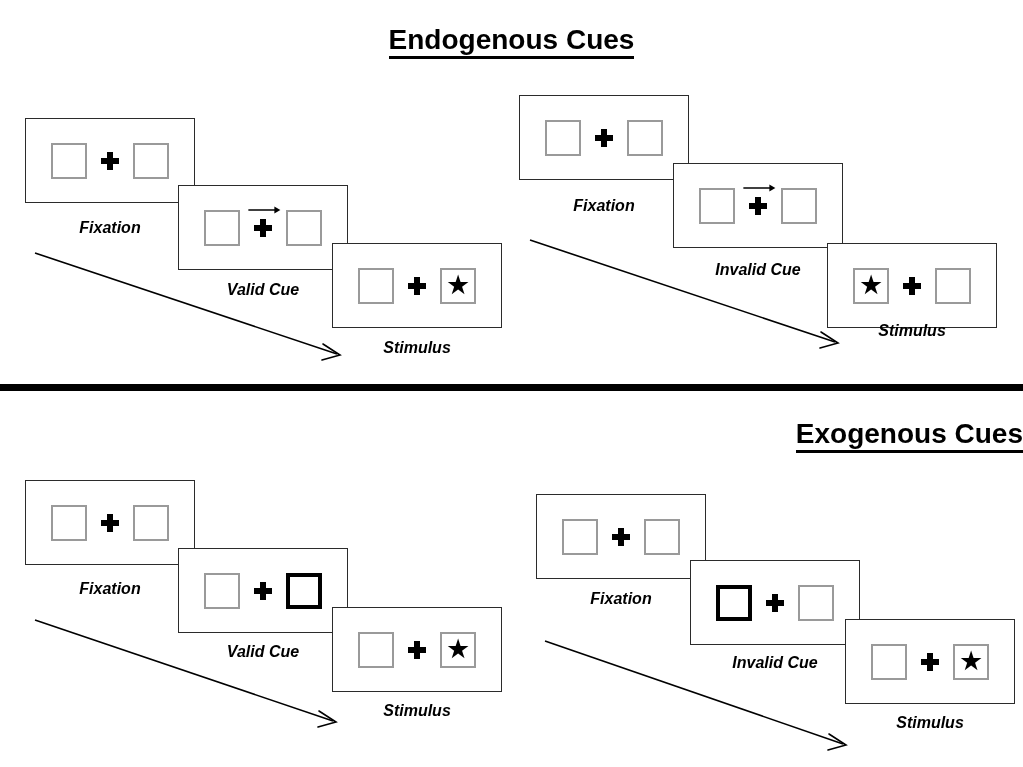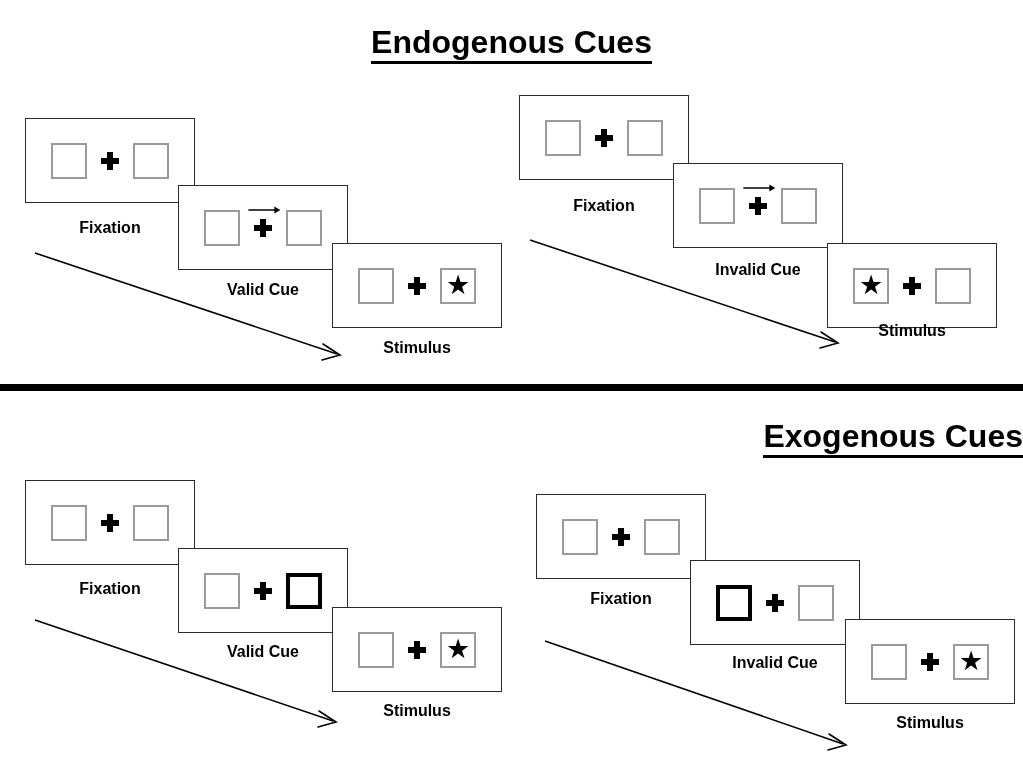--- a/index.html
+++ b/index.html
@@ -11,21 +11,21 @@
     overflow:hidden;
   }
   .stage{position:absolute;left:0;top:0;width:1023px;height:767px;}
 
   
   .section-title{
     position:absolute;
     width:1023px;
     text-align:center;
     font-weight:bold;
-    font-size:32px;
+    font-size:28px;
     color:#000;
     letter-spacing:0px;
   }
   .section-title span{
     border-bottom:3px solid #000;
     padding-bottom:1px;
   }
 
   
   .divider{
@@ -103,20 +103,21 @@
   }
 
   
   .stage-label{
     position:absolute;
     font-weight:bold;
     font-size:16px;
     color:#000;
     white-space:nowrap;
     text-align:center;
+    font-style:italic;
   }
 
   
   .timeline{
     position:absolute;
     left:0;top:0;
     width:1023px;height:767px;
     pointer-events:none;
   }
 </style>

